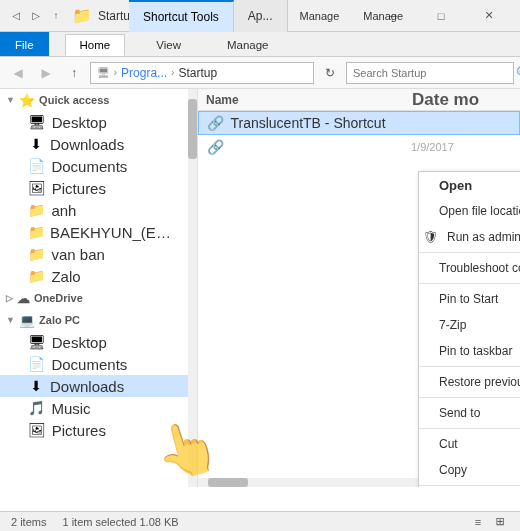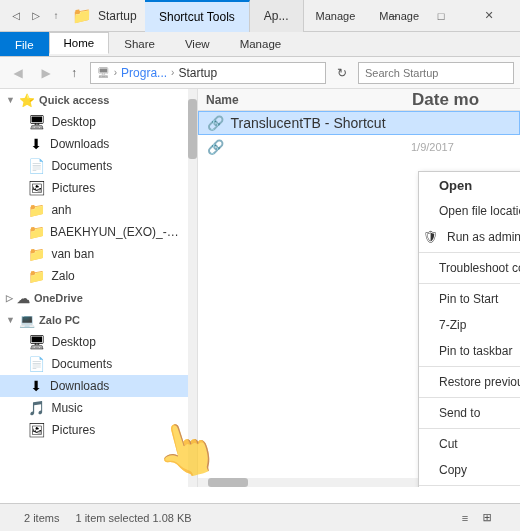--- a/index.html
+++ b/index.html
@@ -82,21 +82,22 @@
     }
 
     
     .ribbon {
       background: #f0f0f0;
       border-bottom: 1px solid #ccc;
     }
     .ribbon-tabs {
       display: flex;
       height: 24px;
-      align-items: flex-start;
+      align-items: center;
+      gap: 16px;
     }
     .ribbon-tab {
       padding: 0 14px;
       height: 22px;
       display: flex;
       align-items: center;
       font-size: 11.5px;
       color: #333;
       cursor: pointer;
       border-top: 1px solid transparent;
@@ -159,21 +160,21 @@
       width: 24px;
       height: 22px;
       display: flex;
       align-items: center;
       justify-content: center;
       color: #555;
       cursor: pointer;
       font-size: 12px;
     }
     .search-bar {
-      width: 156px;
+      width: 168px;
       height: 22px;
       border: 1px solid #bbb;
       display: flex;
       align-items: center;
       padding: 0 6px;
       background: #fff;
       gap: 21px;
     }
     .search-input {
       flex: 1;
@@ -205,21 +206,21 @@
       align-items: center;
       height: 22px;
       padding: 0 8px;
       cursor: pointer;
       gap: 6px;
       white-space: nowrap;
       overflow: hidden;
     }
     .sidebar-item.active { background: #cce4ff; }
     .sidebar-item-icon { font-size: 14px; min-width: 16px; text-align: center; }
-    .sidebar-item-label { font-size: 12px; color: #333; overflow: hidden; text-overflow: ellipsis; }
+    .sidebar-item-label { font-size: 15px; color: #333; overflow: hidden; text-overflow: ellipsis; }
     .sidebar-section-header {
       display: flex;
       align-items: center;
       height: 22px;
       padding: 0 6px;
       cursor: pointer;
       gap: 4px;
       font-size: 11px;
       font-weight: 600;
       color: #555;
@@ -320,26 +321,26 @@
       left: 155px;
       font-size: 52px;
       z-index: 50;
       pointer-events: none;
       transform: rotate(-15deg);
       opacity: 0.7;
     }
 
     
     .status-bar {
-      height: 28px;
+      height: 20px;
       background: #f0f0f0;
       border-top: 1px solid #ccc;
       display: flex;
       align-items: center;
-      padding: 0 24px;
+      padding: 0 11px;
       font-size: 11px;
       color: #555;
       gap: 16px;
       position: absolute;
       bottom: 0;
       left: 0;
       right: 0;
     }
     .status-right {
       margin-left: auto;
@@ -396,39 +397,38 @@
 
 <div class="title-bar">
   <div class="title-bar-icons">
     <div class="title-bar-icon">◁</div>
     <div class="title-bar-icon">▷</div>
     <div class="title-bar-icon">↑</div>
   </div>
   <span class="title-bar-folder">📁</span>
   <span class="title-bar-title">Startup</span>
 
-  <div style="position:absolute; top:0; left:145px; display:flex; align-items:flex-end; height:32px;">
+  <div style="position:absolute; top:0; left:129px; display:flex; align-items:flex-end; height:32px;">
     <div class="title-tab shortcut-tools">Shortcut Tools</div>
     <div class="title-tab">Ap...</div>
     <div style="display:flex; align-items:center; padding: 0 12px; font-size:11px; color:#333; height:32px;">Manage</div>
     <div style="display:flex; align-items:center; padding: 0 12px; font-size:11px; color:#333; height:32px;">Manage</div>
   </div>
 
   <div class="title-bar-controls">
     <div class="win-btn">─</div>
     <div class="win-btn">□</div>
     <div class="win-btn close">✕</div>
   </div>
 </div>
 
 <div class="ribbon">
   <div class="ribbon-tabs">
     <div class="ribbon-tab file">File</div>
     <div class="ribbon-tab active">Home</div>
-    <div class="ribbon-tab">Share</div>
     <div class="ribbon-tab">View</div>
     <div class="ribbon-tab">Manage</div>
   </div>
 </div>
 
 <div class="address-bar">
   <div class="nav-btn disabled">◀</div>
   <div class="nav-btn disabled">▶</div>
   <div class="nav-btn">↑</div>
   <div class="breadcrumb-bar">

